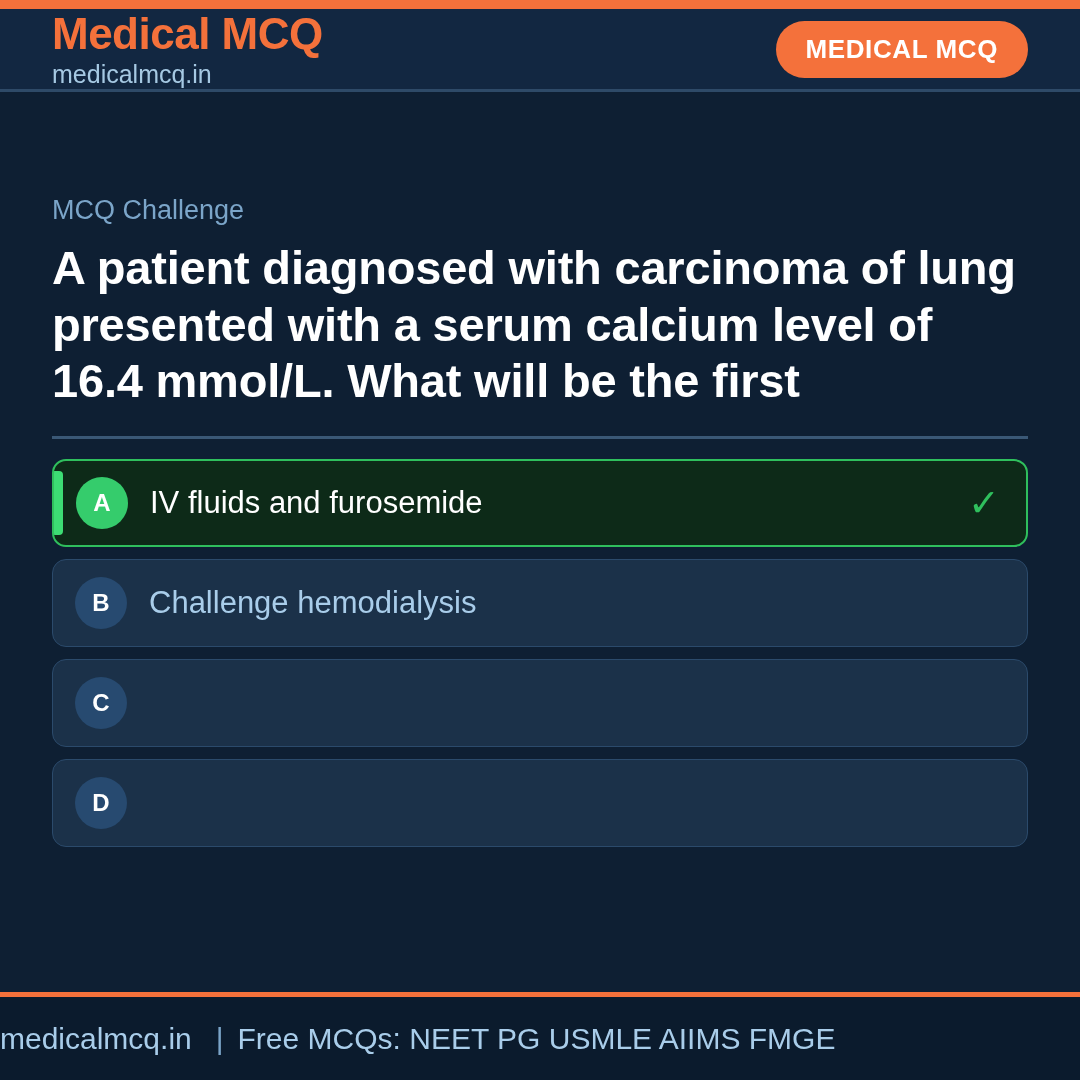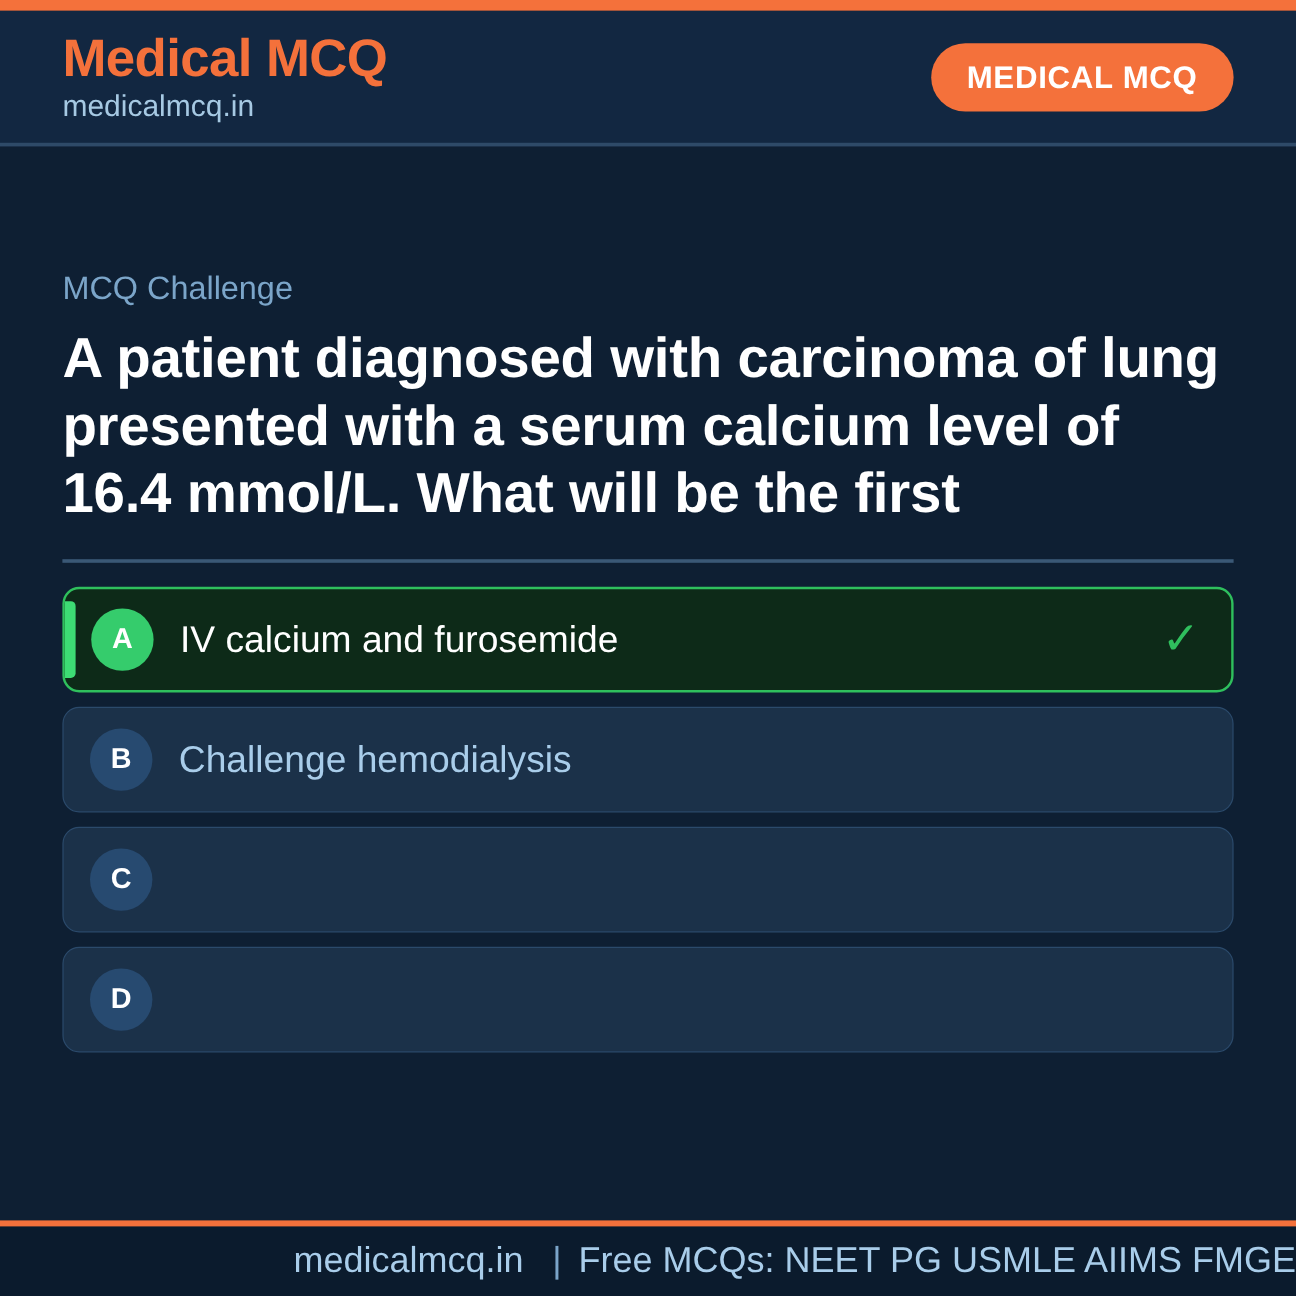--- a/index.html
+++ b/index.html
@@ -27,21 +27,21 @@
   .top-accent {
     height: 9px;
     width: 100%;
     background: #f4713b;
     flex: none;
   }
 
   
   .header {
     position: relative;
-    height: 113px;
+    height: 83px;
     flex: none;
     background: #122741;
     display: flex;
     align-items: center;
     justify-content: space-between;
     padding: 0 52px;
     box-sizing: border-box;
     border-bottom: 3px solid #2c4straight;
     border-bottom: 3px solid #2e4a68;
   }
@@ -179,26 +179,26 @@
     font-size: 38px;
     line-height: 1;
   }
   .check-icon.hidden {
     visibility: hidden;
   }
 
   
   .footer {
     flex: none;
-    height: 63px;
+    height: 88px;
     background: #0b1b2d;
     border-top: 5px solid #f4713b;
     display: flex;
     align-items: center;
-    justify-content: flex-end;
+    justify-content: flex-start;
     box-sizing: border-box;
   }
   .footer-text {
     font-size: 30px;
     color: #a9cdea;
     white-space: nowrap;
   }
   .footer-sep {
     padding: 0 14px;
     color: #7ba5c9;
@@ -224,21 +224,21 @@
 
   <div class="main">
     <div class="eyebrow">MCQ Challenge</div>
     <h1 class="question">A patient diagnosed with carcinoma of lung presented with a serum calcium level of 16.4 mmol/L. What will be the first</h1>
     <div class="divider"></div>
 
     <div class="options">
 
       <div class="option correct">
         <div class="badge">A</div>
-        <div class="option-text">IV calcium and furosemide</div>
+        <div class="option-text">IV fluids and furosemide</div>
         <div class="check-icon">✓</div>
       </div>
 
       <div class="option">
         <div class="badge">B</div>
         <div class="option-text">Challenge hemodialysis</div>
         <div class="check-icon hidden">✓</div>
       </div>
 
       <div class="option">

